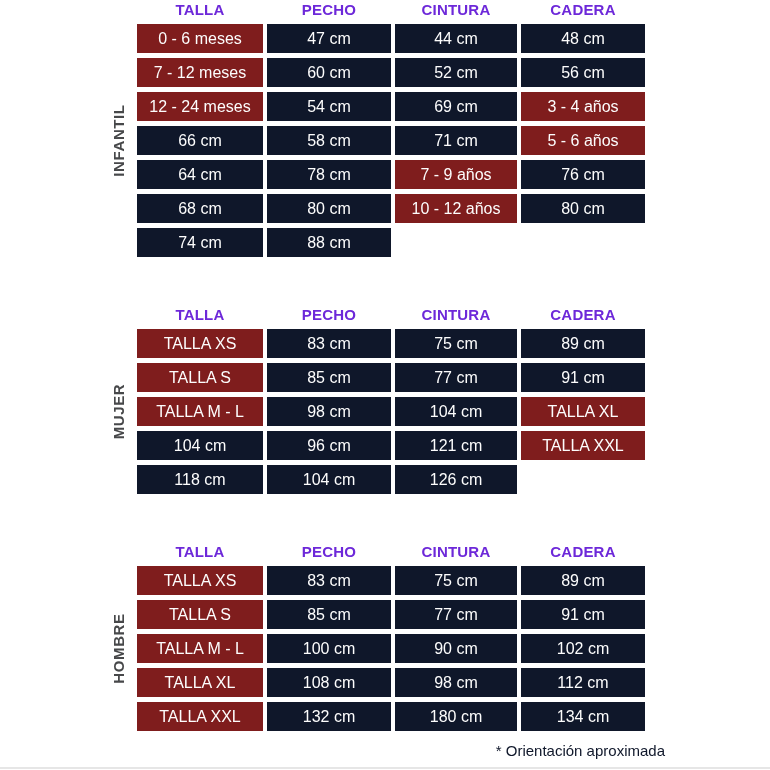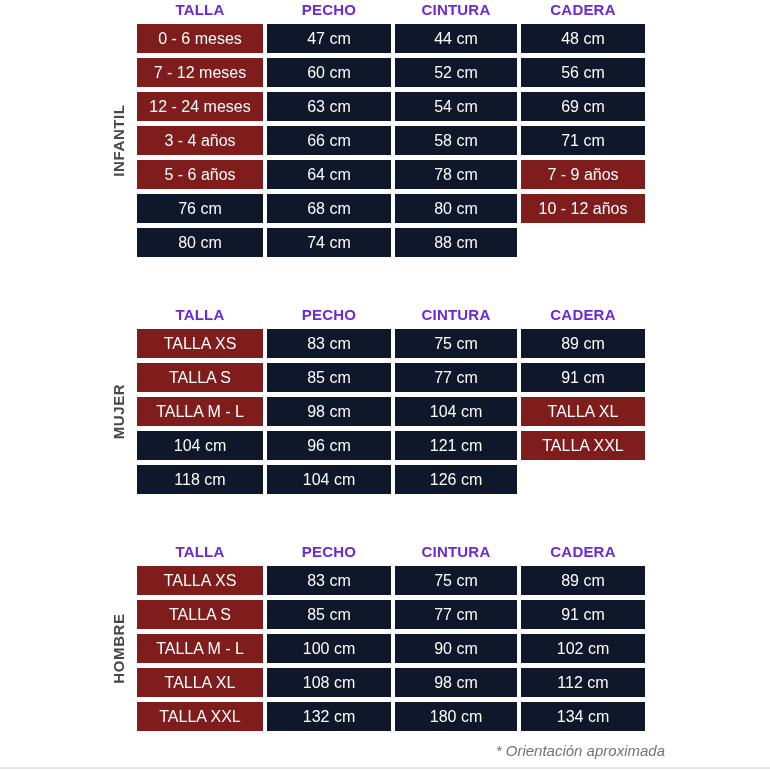--- a/index.html
+++ b/index.html
@@ -30,21 +30,21 @@
     transform-origin:left top;
     transform:rotate(-90deg) translateX(-100%);
     display:flex; align-items:center; justify-content:center;
     font-size:15px; font-weight:700; color:#47484a; letter-spacing:0.6px;
     white-space:nowrap;
   }
   .vlabel.rows7 { width:233px; }
   .vlabel.rows5 { width:165px; }
   .footnote {
     position:absolute; top:742px; right:105px;
-    font-size:15px; color:#737373;font-style:italic;
+    font-size:15px; color:#0f172a;
   }
   .bottom-line {
     position:absolute; left:0; right:0; bottom:1px; height:2px;
     background:#e6e6e6;
   }
 </style>
 </head>
 <body>
 
 <div class="canvas">
@@ -62,21 +62,20 @@
         <div class="cell light">47 cm</div>
         <div class="cell light">44 cm</div>
         <div class="cell light">48 cm</div>
 
         <div class="cell dark">7 - 12 meses</div>
         <div class="cell light">60 cm</div>
         <div class="cell light">52 cm</div>
         <div class="cell light">56 cm</div>
 
         <div class="cell dark">12 - 24 meses</div>
-        <div class="cell light">63 cm</div>
         <div class="cell light">54 cm</div>
         <div class="cell light">69 cm</div>
 
         <div class="cell dark">3 - 4 años</div>
         <div class="cell light">66 cm</div>
         <div class="cell light">58 cm</div>
         <div class="cell light">71 cm</div>
 
         <div class="cell dark">5 - 6 años</div>
         <div class="cell light">64 cm</div>

